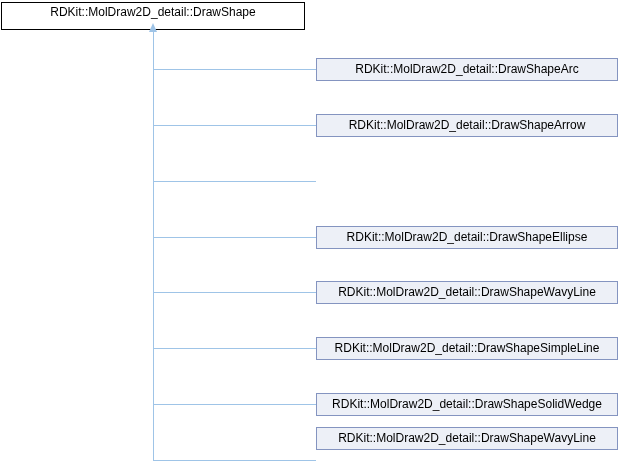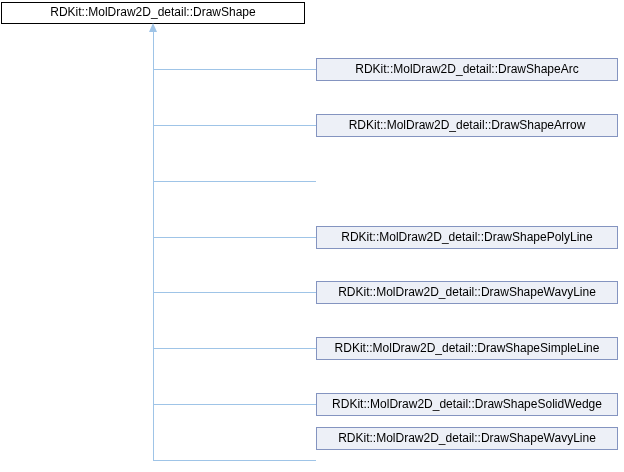--- a/index.html
+++ b/index.html
@@ -21,21 +21,21 @@
     text-align: center;
     font-size: 12px;
     color: var(--text, #000000);
     white-space: nowrap;
     overflow: hidden;
   }
   .node.base {
     left: 1px;
     top: 2px;
     width: 304px;
-    height: 22px;
+    height: 28px;
     line-height: 18px;
     background: var(--base-fill, #ffffff);
     border: 1px solid var(--base-border, #000000);
   }
   .node.derived {
     left: 316px;
     width: 302px;
     height: 23px;
     line-height: 21px;
     background: var(--node-fill, #edf0f7);
@@ -84,21 +84,21 @@
   <div class="edge-branch" style="top:292px"></div>
   <div class="edge-branch" style="top:348px"></div>
   <div class="edge-branch" style="top:404px"></div>
   <div class="edge-branch" style="top:460px"></div>
 
   <div class="node derived" style="top:58px">RDKit::MolDraw2D_detail::DrawShapeArc</div>
 
   <div class="node derived" style="top:114px">RDKit::MolDraw2D_detail::DrawShapeArrow</div>
 
 
-  <div class="node derived" style="top:226px">RDKit::MolDraw2D_detail::DrawShapePolyLine</div>
+  <div class="node derived" style="top:226px">RDKit::MolDraw2D_detail::DrawShapeEllipse</div>
 
   <div class="node derived" style="top:281px">RDKit::MolDraw2D_detail::DrawShapeWavyLine</div>
 
   <div class="node derived" style="top:337px">RDKit::MolDraw2D_detail::DrawShapeSimpleLine</div>
 
   <div class="node derived" style="top:393px">RDKit::MolDraw2D_detail::DrawShapeSolidWedge</div>
 
   <div class="node derived" style="top:427px">RDKit::MolDraw2D_detail::DrawShapeWavyLine</div>
 
 </div>

